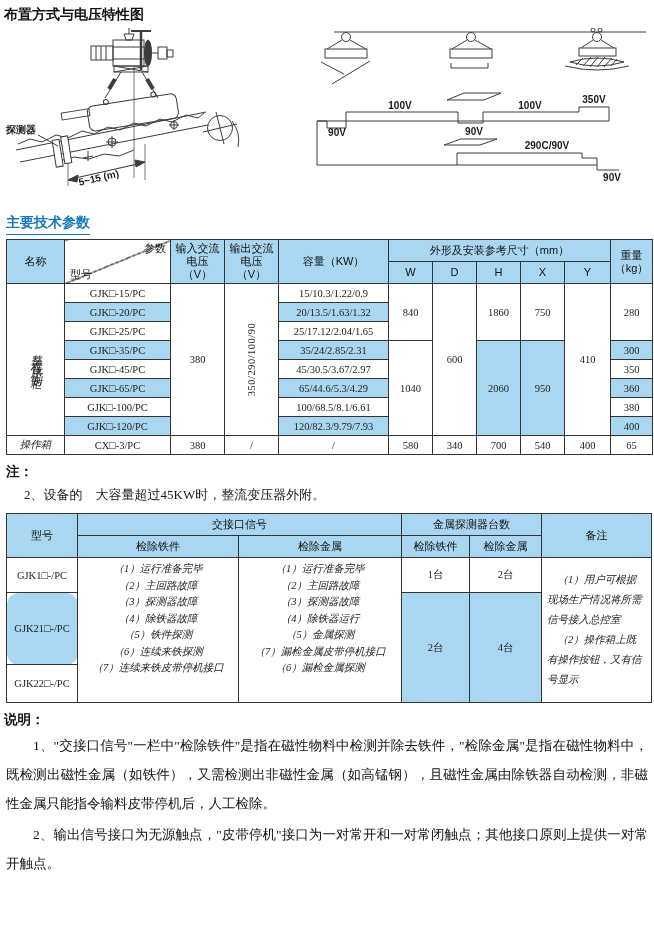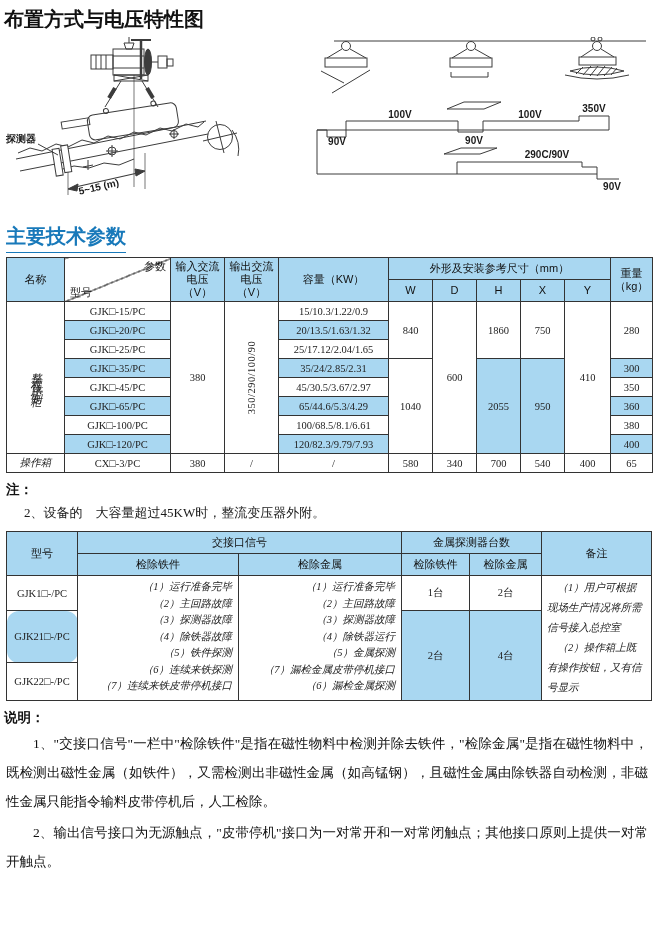--- a/index.html
+++ b/index.html
@@ -6,21 +6,21 @@
     --blue:#a9d7f1;
     --hblue:#1879ba;
     --line:#3c3c3c;
   }
   html,body{margin:0;padding:0;background:#fff;}
   .page{
     width:654px;height:928px;box-sizing:border-box;
     padding:6px 4px 0 4px;background:#fff;overflow:hidden;
     font-family:"Liberation Sans",sans-serif;color:#111;
   }
-  .h{font-weight:bold;font-size:20px;margin:0;}
+  .h{font-weight:bold;font-size:14px;margin:0;}
   .h.black{color:#111;}
   .h.blue{color:var(--hblue);}
   .h.blue .ul{display:inline-block;border-bottom:1px solid var(--hblue);padding-bottom:2px;}
   .sect{margin:10px 0 4px 2px;}
   .diagrams{position:relative;height:176px;margin-top:4px;}
   .dleft{position:absolute;left:0;top:0;width:300px;height:175px;}
   .dright{position:absolute;left:300px;top:0;width:354px;height:175px;}
   .dlabel{font:bold 10px "Liberation Sans",sans-serif;fill:#1a1a1a;}
   .vlabel{font:bold 10px "Liberation Sans",sans-serif;fill:#1a1a1a;text-anchor:middle;}
 
@@ -48,23 +48,23 @@
   .vout{display:flex;align-items:center;justify-content:center;height:150px;}
   .vout span{transform:rotate(-90deg);white-space:nowrap;font-size:10.5px;letter-spacing:.5px;}
   .ital{font-style:italic;}
 
   .notes{margin:8px 0 0 2px;}
   .notes .h{font-size:13.5px;}
   .note-item{font-family:"Liberation Serif",serif;font-size:13px;line-height:28px;margin-left:18px;color:#1a1a1a;}
 
   .t2 td{font-family:"Liberation Serif",serif;font-size:10.5px;color:#222;}
   .t2 tr.hr1,.t2 tr.hr2{height:22px;}
-  .t2 .siglist{text-align:right;padding:3px 6px;vertical-align:top;}
+  .t2 .siglist{text-align:center;padding:3px 6px;vertical-align:top;}
   .sigline{font-style:italic;font-size:10.5px;line-height:16.5px;white-space:nowrap;}
-  .t2 .remark{text-align:left;padding:2px 5px;margin-top:28px;}
+  .t2 .remark{text-align:left;padding:12px 5px;margin-top:28px;}
   .remark-line{font-style:italic;font-size:10.5px;line-height:20px;text-indent:1em;text-align:left;}
   .t2 .model-cell{font-size:10.5px;border-radius:12px;}
 
   .para{
     font-family:"Liberation Serif",serif;font-size:13.5px;line-height:29px;
     text-indent:2em;margin:2px 2px 0 2px;text-align:justify;color:#111;
   }
   .expl-h,.sel-h{font-size:13.5px;margin-top:8px;}
 </style>
 </head>
@@ -243,21 +243,21 @@
       <td class="b">20/13.5/1.63/1.32</td>
     </tr>
     <tr class="r">
       <td>GJK□-25/PC</td>
       <td>25/17.12/2.04/1.65</td>
     </tr>
     <tr class="r">
       <td class="b">GJK□-35/PC</td>
       <td class="b">35/24/2.85/2.31</td>
       <td rowspan="5">1040</td>
-      <td rowspan="5" class="b">2055</td>
+      <td rowspan="5" class="b">2060</td>
       <td rowspan="5" class="b">950</td>
       <td class="b">300</td>
     </tr>
     <tr class="r">
       <td>GJK□-45/PC</td>
       <td>45/30.5/3.67/2.97</td>
       <td>350</td>
     </tr>
     <tr class="r">
       <td class="b">GJK□-65/PC</td>

